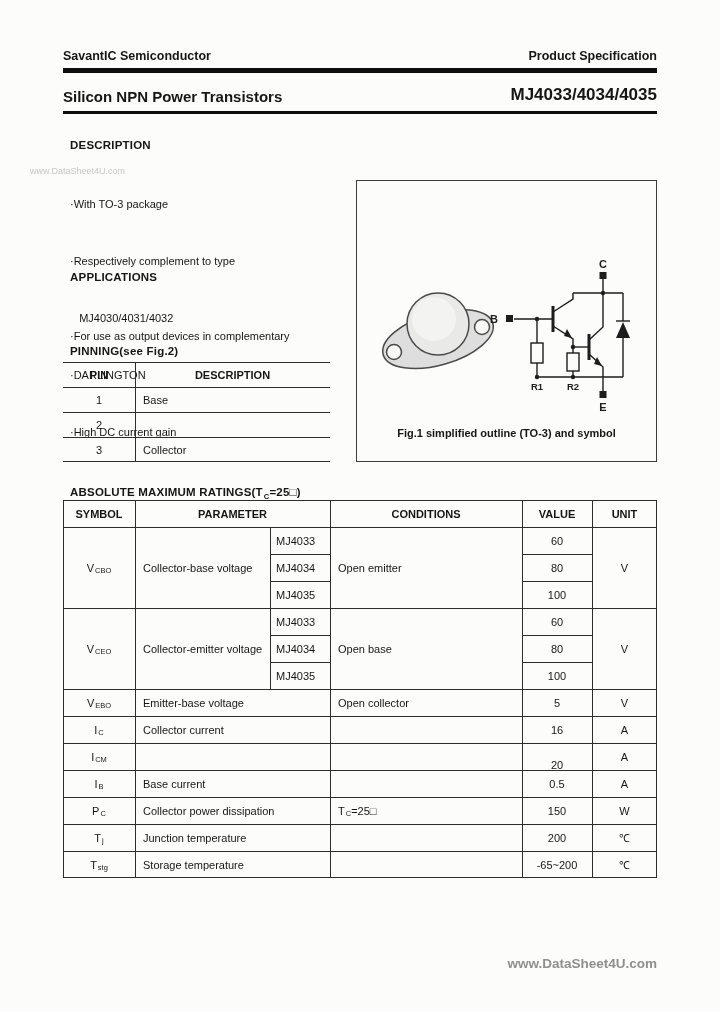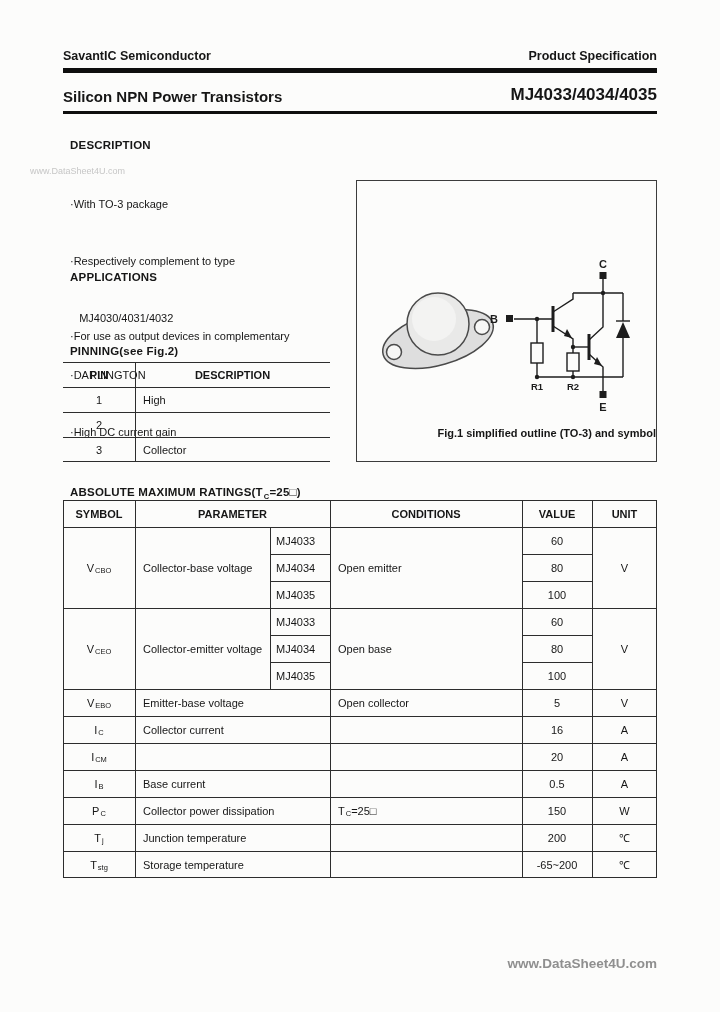--- a/index.html
+++ b/index.html
@@ -14,21 +14,21 @@
   .tbl{position:absolute}
   .hl{position:absolute;height:1px;background:#2d2d2d}
   .vl{position:absolute;width:1px;background:#2d2d2d}
   .cell{position:absolute;display:flex;align-items:center;font-size:11px}
   .cell.c{justify-content:center}
   .cell.l{padding-left:8px}
   .cell.hdr{justify-content:center;font-weight:700}
   .cell.v{padding-left:6px}
   .sub{font-size:7.5px;position:relative;top:3px;margin-left:1px}
   .figbox{position:absolute;border:1px solid #3c3c3c}
-  .caption{position:absolute;left:0;width:100%;text-align:right;font-weight:700;font-size:11px}
+  .caption{position:absolute;left:0;width:100%;text-align:center;font-weight:700;font-size:11px}
   svg text{font-family:"Liberation Sans",sans-serif}
   .wm{position:absolute;font-size:9px;color:#c6c6c6}
   .footer{position:absolute;font-size:13.5px;font-weight:700;color:#8f8f8f}
 </style>
 </head>
 <body>
 
 <div class="page">
 
   <span class="wm" style="left:30px;top:166px">www.DataSheet4U.com</span>
@@ -60,21 +60,21 @@
   <div class="tbl" style="left:63px;top:362px;width:267px;height:80px">
     <div class="hl" style="left:0;top:0;width:267px"></div>
     <div class="hl" style="left:0;top:25px;width:267px"></div>
     <div class="hl" style="left:0;top:50px;width:267px"></div>
     <div class="hl" style="left:0;top:75px;width:267px"></div>
     <div class="hl" style="left:0;top:99px;width:267px"></div>
     <div class="vl" style="left:72px;top:0;height:100px"></div>
     <div class="cell hdr" style="left:0;top:0;width:72px;height:25px">PIN</div>
     <div class="cell hdr" style="left:72px;top:0;width:195px;height:25px">DESCRIPTION</div>
     <div class="cell c" style="left:0;top:25px;width:72px;height:25px">1</div>
-    <div class="cell l" style="left:72px;top:25px;width:195px;height:25px">High</div>
+    <div class="cell l" style="left:72px;top:25px;width:195px;height:25px">Base</div>
     <div class="cell c" style="left:0;top:50px;width:72px;height:25px">2</div>
     <div class="cell c" style="left:0;top:75px;width:72px;height:25px">3</div>
     <div class="cell l" style="left:72px;top:75px;width:195px;height:25px">Collector</div>
   </div>
 
   <div class="figbox" style="left:356px;top:180px;width:301px;height:282px">
     <svg width="299" height="244" viewBox="0 0 299 244" style="position:absolute;left:0;top:0">
       <g>
         <g transform="rotate(-16 81 158)">
           <ellipse cx="81" cy="158" rx="57" ry="26" fill="#dedede" stroke="#4a4a4a" stroke-width="1.5"></ellipse>
@@ -214,21 +214,21 @@
     <div class="cell l" style="left:72px;top:216px;width:195px;height:27px">Collector current</div>
     <div class="cell l" style="left:267px;top:216px;width:192px;height:27px"></div>
     <div class="cell c" style="left:459px;top:216px;width:70px;height:27px">16</div>
     <div class="cell c" style="left:529px;top:216px;width:65px;height:27px">A</div>
 
     <div class="cell c" style="left:0;top:243px;width:72px;height:27px">
         <span>I</span>
         <span class="sub">CM</span>
       </div>
     <div class="cell l" style="left:267px;top:243px;width:192px;height:27px"></div>
-    <div class="cell c" style="left:459px;top:243px;width:70px;height:27px">20</div>
+    <div class="cell c" style="left:459px;top:251px;width:70px;height:27px">20</div>
     <div class="cell c" style="left:529px;top:243px;width:65px;height:27px">A</div>
 
     <div class="cell c" style="left:0;top:270px;width:72px;height:27px">
         <span>I</span>
         <span class="sub">B</span>
       </div>
     <div class="cell l" style="left:72px;top:270px;width:195px;height:27px">Base current</div>
     <div class="cell l" style="left:267px;top:270px;width:192px;height:27px"></div>
     <div class="cell c" style="left:459px;top:270px;width:70px;height:27px">0.5</div>
     <div class="cell c" style="left:529px;top:270px;width:65px;height:27px">A</div>

